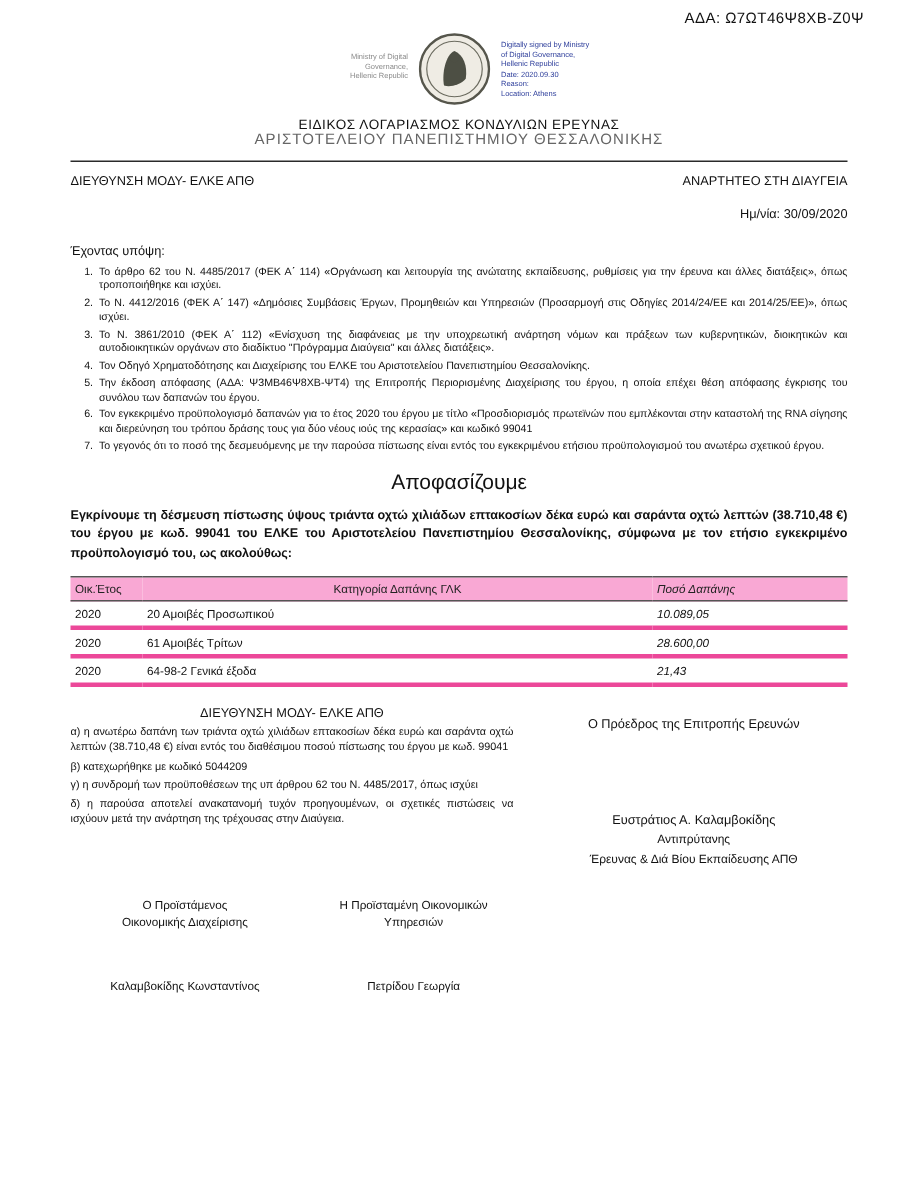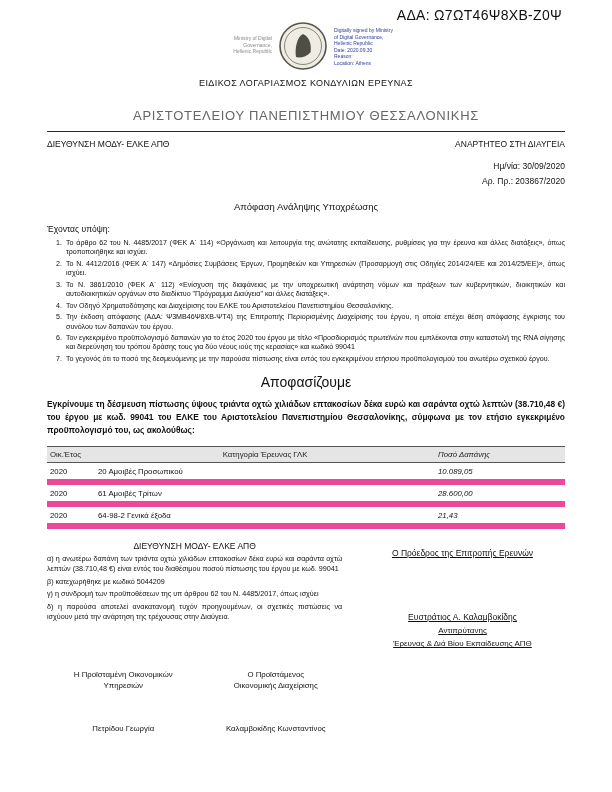--- a/index.html
+++ b/index.html
@@ -3,57 +3,57 @@
 <meta charset="utf-8">
 <style>
   * { margin:0; padding:0; box-sizing:border-box; }
   html,body { background:#ffffff; }
   body {
     width:612px; height:792px; position:relative; overflow:hidden;
     font-family:"Liberation Sans","DejaVu Sans",sans-serif; color:#111;
   }
   .content { padding:10px 47px 0 47px; }
 
-  .ada { position:absolute; top:7px; right:50px; font-size:14px; letter-spacing:.3px; }
+  .ada { position:absolute; top:7px; right:36px; font-size:10px; letter-spacing:.3px; }
 
   .header-cluster { display:flex; justify-content:center; align-items:flex-start; gap:7px; margin-top:12px; }
   .ministry { width:74px; text-align:right; font-size:5px; line-height:1.3; color:#8a8a8a; padding-top:13px; }
   .seal { width:48px; height:48px; flex:0 0 auto; }
   .sigblock { width:80px; font-size:5px; line-height:1.3; color:#30409c; padding-top:5px; }
 
   .org-name { text-align:center; font-size:9px; font-weight:normal; letter-spacing:.4px; margin-top:8px; }
-  .org-sub  { text-align:center; font-size:13px; color:#666; letter-spacing:.7px; margin-top:20px; }
+  .org-sub  { text-align:center; font-size:10px; color:#666; letter-spacing:.7px; margin-top:0; }
   .rule { border-top:1.3px solid #2a2a2a; margin-top:8px; }
 
   .dept-row { display:flex; justify-content:space-between; font-size:8.5px; margin-top:7px; }
   .date-block { text-align:right; font-size:8.5px; margin-top:10px; line-height:1.75; }
 
   .doc-title   { text-align:center; font-size:9.5px; margin-top:12px; }
   .having-intro{ font-size:8.5px; margin-top:12px; }
   ol.having { margin-top:5px; padding-left:17px; font-size:7.1px; line-height:1.3; text-align:justify; }
   ol.having li { margin-bottom:2.5px; padding-left:2px; }
 
   .decide-head { text-align:center; font-size:14px; margin-top:10px; }
   .decide-par  { font-size:8.4px; line-height:1.5; text-align:justify; margin-top:8px;font-weight:bold; }
 
   table.amounts { width:100%; border-collapse:collapse; margin-top:10px; font-size:7.8px; }
-  table.amounts th { background:#e5e5e5; border-top:1px solid #555; border-bottom:1px solid #555;
+  table.amounts th { background:#f9a8d4; border-top:1px solid #555; border-bottom:1px solid #555;
                      font-weight:normal; color:#222; padding:3px; }
-  table.amounts td { border-bottom:6px solid #ec4899; padding:3.5px 3px; }
+  table.amounts td { border-bottom:3px solid #ec4899; padding:3.5px 3px; }
   .c-year { width:48px; text-align:left; }
   th.c-cat { text-align:center; } td.c-cat { text-align:left; }
   .c-amt { width:130px; text-align:left; padding-right:6px !important;font-style:italic; }
 
   .sig-area { display:flex; margin-top:12px; }
   .sig-left { width:57%; }
   .sig-right{ width:43%; }
   .sig-left-dept { text-align:center; font-size:8.5px; }
   .verify-intro { font-size:7.2px; margin-top:10px; }
   .verify-item  { font-size:7.2px; line-height:1.35; margin-top:3px; text-align:justify; }
-  .president { margin-left:auto; width:205px; text-align:center;text-decoration:underline; }
+  .president { margin-left:auto; width:205px; text-align:center; }
   .president-title { font-size:8.5px; margin-top:7px; }
   .president-name  { font-size:8.5px; margin-top:54px; }
   .president-role  { font-size:8px; margin-top:4px; }
 
   .officers { display:flex; width:305px; margin-top:22px; }
   .officer { flex:1; text-align:center; font-size:7.8px; line-height:1.4; }
   .officer-name { margin-top:32px; font-size:7.8px; }
 </style>
 </head>
 <body>
@@ -90,44 +90,42 @@
   <div class="org-sub">ΑΡΙΣΤΟΤΕΛΕΙΟΥ ΠΑΝΕΠΙΣΤΗΜΙΟΥ ΘΕΣΣΑΛΟΝΙΚΗΣ</div>
   <div class="rule"></div>
 
   <div class="dept-row">
     <span>ΔΙΕΥΘΥΝΣΗ ΜΟΔΥ- ΕΛΚΕ ΑΠΘ</span>
     <span>ΑΝΑΡΤΗΤΕΟ ΣΤΗ ΔΙΑΥΓΕΙΑ</span>
   </div>
 
   <div class="date-block">
     <div>Ημ/νία: 30/09/2020</div>
-    <div>Αρ. Πρ.: 203867/2020</div>
   </div>
 
-  <div class="doc-title">Απόφαση Ανάληψης Υποχρέωσης</div>
 
   <div class="having-intro">Έχοντας υπόψη:</div>
   <ol class="having">
     <li>Το άρθρο 62 του Ν. 4485/2017 (ΦΕΚ Α΄ 114) «Οργάνωση και λειτουργία της ανώτατης εκπαίδευσης, ρυθμίσεις για την έρευνα και άλλες διατάξεις», όπως τροποποιήθηκε και ισχύει.</li>
     <li>Το Ν. 4412/2016 (ΦΕΚ Α΄ 147) «Δημόσιες Συμβάσεις Έργων, Προμηθειών και Υπηρεσιών (Προσαρμογή στις Οδηγίες 2014/24/ΕΕ και 2014/25/ΕΕ)», όπως ισχύει.</li>
     <li>Το Ν. 3861/2010 (ΦΕΚ Α΄ 112) «Ενίσχυση της διαφάνειας με την υποχρεωτική ανάρτηση νόμων και πράξεων των κυβερνητικών, διοικητικών και αυτοδιοικητικών οργάνων στο διαδίκτυο "Πρόγραμμα Διαύγεια" και άλλες διατάξεις».</li>
     <li>Τον Οδηγό Χρηματοδότησης και Διαχείρισης του ΕΛΚΕ του Αριστοτελείου Πανεπιστημίου Θεσσαλονίκης.</li>
     <li>Την έκδοση απόφασης (ΑΔΑ: Ψ3ΜΒ46Ψ8ΧΒ-ΨΤ4) της Επιτροπής Περιορισμένης Διαχείρισης του έργου, η οποία επέχει θέση απόφασης έγκρισης του συνόλου των δαπανών του έργου.</li>
     <li>Τον εγκεκριμένο προϋπολογισμό δαπανών για το έτος 2020 του έργου με τίτλο «Προσδιορισμός πρωτεϊνών που εμπλέκονται στην καταστολή της RNA σίγησης και διερεύνηση του τρόπου δράσης τους για δύο νέους ιούς της κερασίας» και κωδικό 99041</li>
     <li>Το γεγονός ότι το ποσό της δεσμευόμενης με την παρούσα πίστωσης είναι εντός του εγκεκριμένου ετήσιου προϋπολογισμού του ανωτέρω σχετικού έργου.</li>
   </ol>
 
   <div class="decide-head">Αποφασίζουμε</div>
   <div class="decide-par">Εγκρίνουμε τη δέσμευση πίστωσης ύψους τριάντα οχτώ χιλιάδων επτακοσίων δέκα ευρώ και σαράντα οχτώ λεπτών (38.710,48 €)  του έργου με κωδ. 99041 του ΕΛΚΕ του Αριστοτελείου Πανεπιστημίου Θεσσαλονίκης, σύμφωνα με τον ετήσιο εγκεκριμένο προϋπολογισμό του, ως ακολούθως:</div>
 
   <table class="amounts">
     <thead>
       <tr>
         <th class="c-year">Οικ.Έτος</th>
-        <th class="c-cat">Κατηγορία Έρευνας ΓΛΚ</th>
+        <th class="c-cat">Κατηγορία Δαπάνης ΓΛΚ</th>
         <th class="c-amt">Ποσό Δαπάνης</th>
       </tr>
     </thead>
     <tbody>
       <tr>
         <td class="c-year">2020</td>
         <td class="c-cat">20 Αμοιβές Προσωπικού</td>
         <td class="c-amt">10.089,05</td>
       </tr>
       <tr>
@@ -156,24 +154,24 @@
         <div class="president-title">Ο Πρόεδρος της Επιτροπής Ερευνών</div>
         <div class="president-name">Ευστράτιος Α. Καλαμβοκίδης</div>
         <div class="president-role">Αντιπρύτανης</div>
         <div class="president-role">Έρευνας &amp; Διά Βίου Εκπαίδευσης ΑΠΘ</div>
       </div>
     </div>
   </div>
 
   <div class="officers">
     <div class="officer">
+      <div>Ο Προϊστάμενος</div>
+      <div>Οικονομικής Διαχείρισης</div>
+      <div class="officer-name">Καλαμβοκίδης Κωνσταντίνος</div>
+    </div>
+    <div class="officer">
       <div>Η Προϊσταμένη Οικονομικών</div>
       <div>Υπηρεσιών</div>
       <div class="officer-name">Πετρίδου Γεωργία</div>
-    </div>
-    <div class="officer">
-      <div>Ο Προϊστάμενος</div>
-      <div>Οικονομικής Διαχείρισης</div>
-      <div class="officer-name">Καλαμβοκίδης Κωνσταντίνος</div>
     </div>
   </div>
 
 </div>
 
 </body></html>

